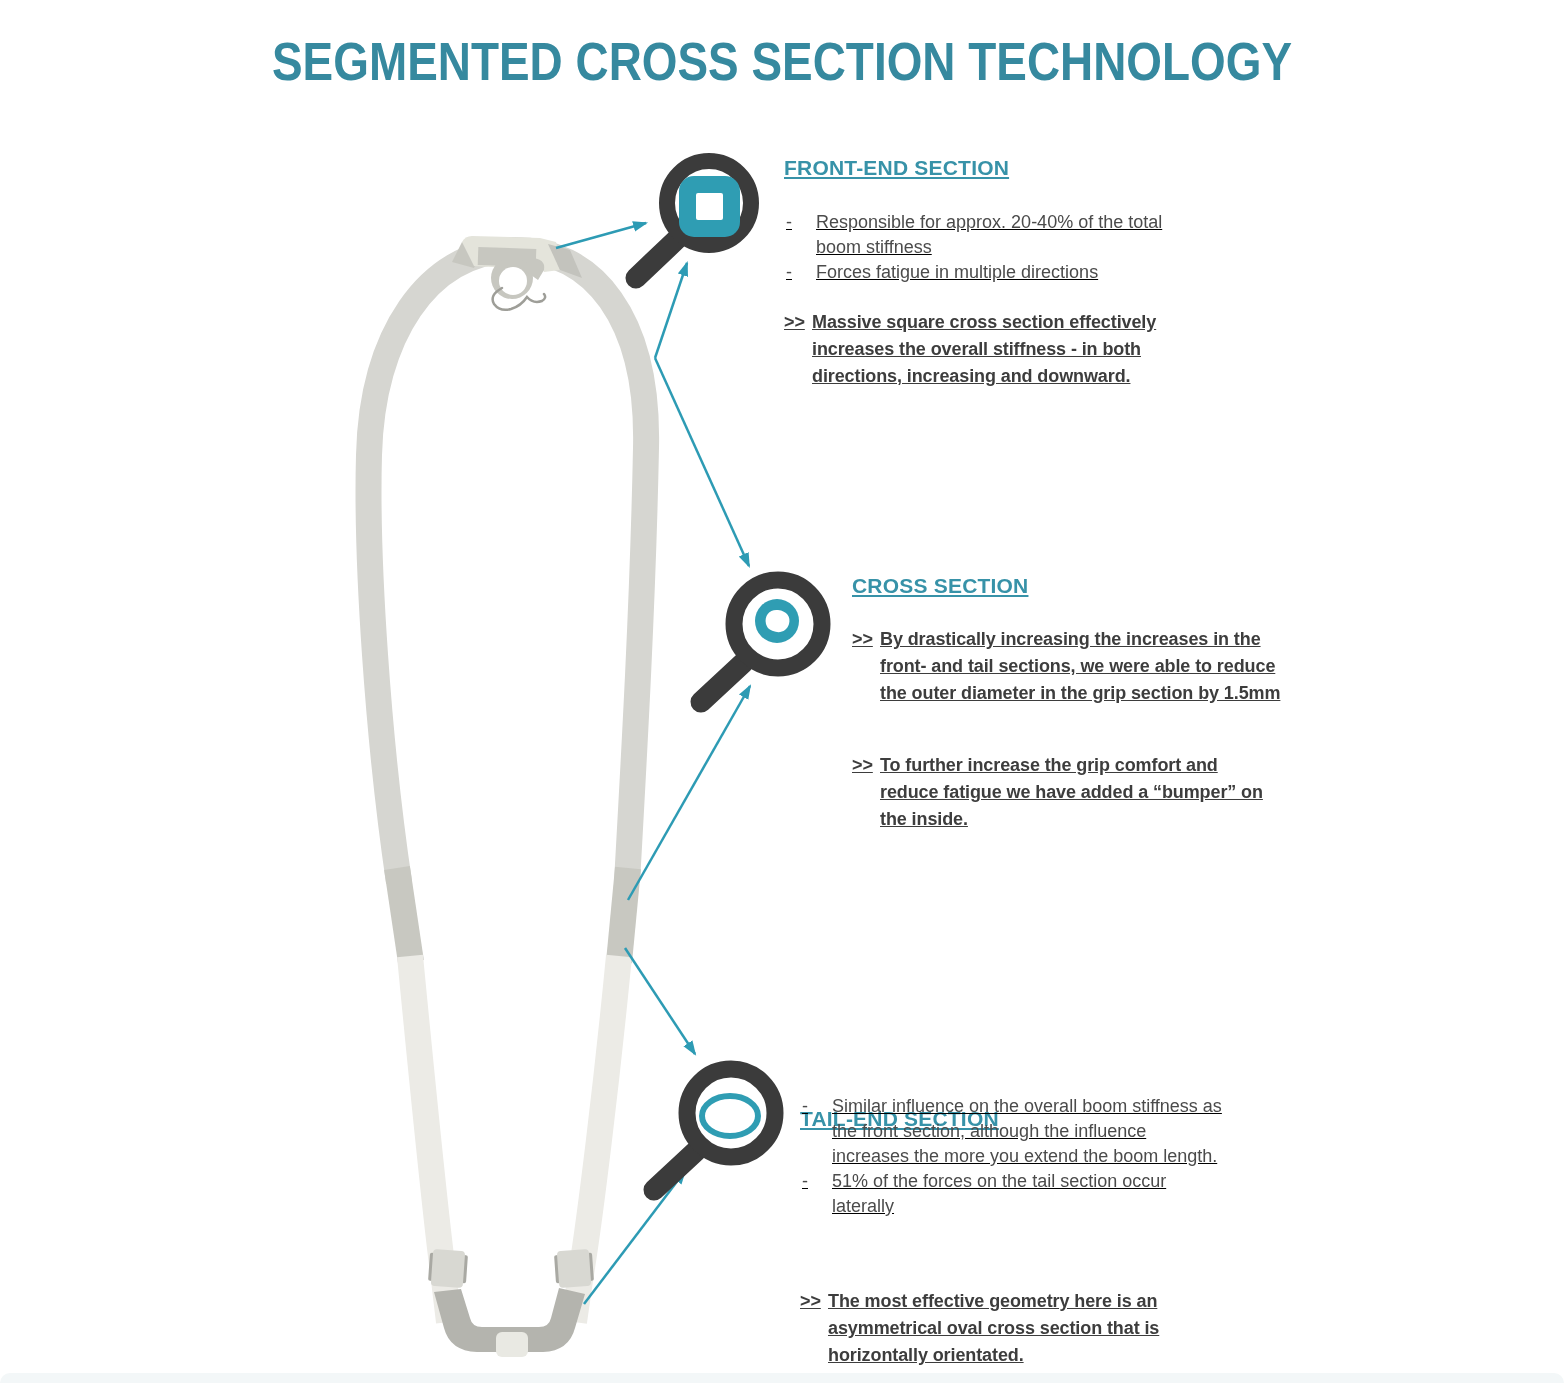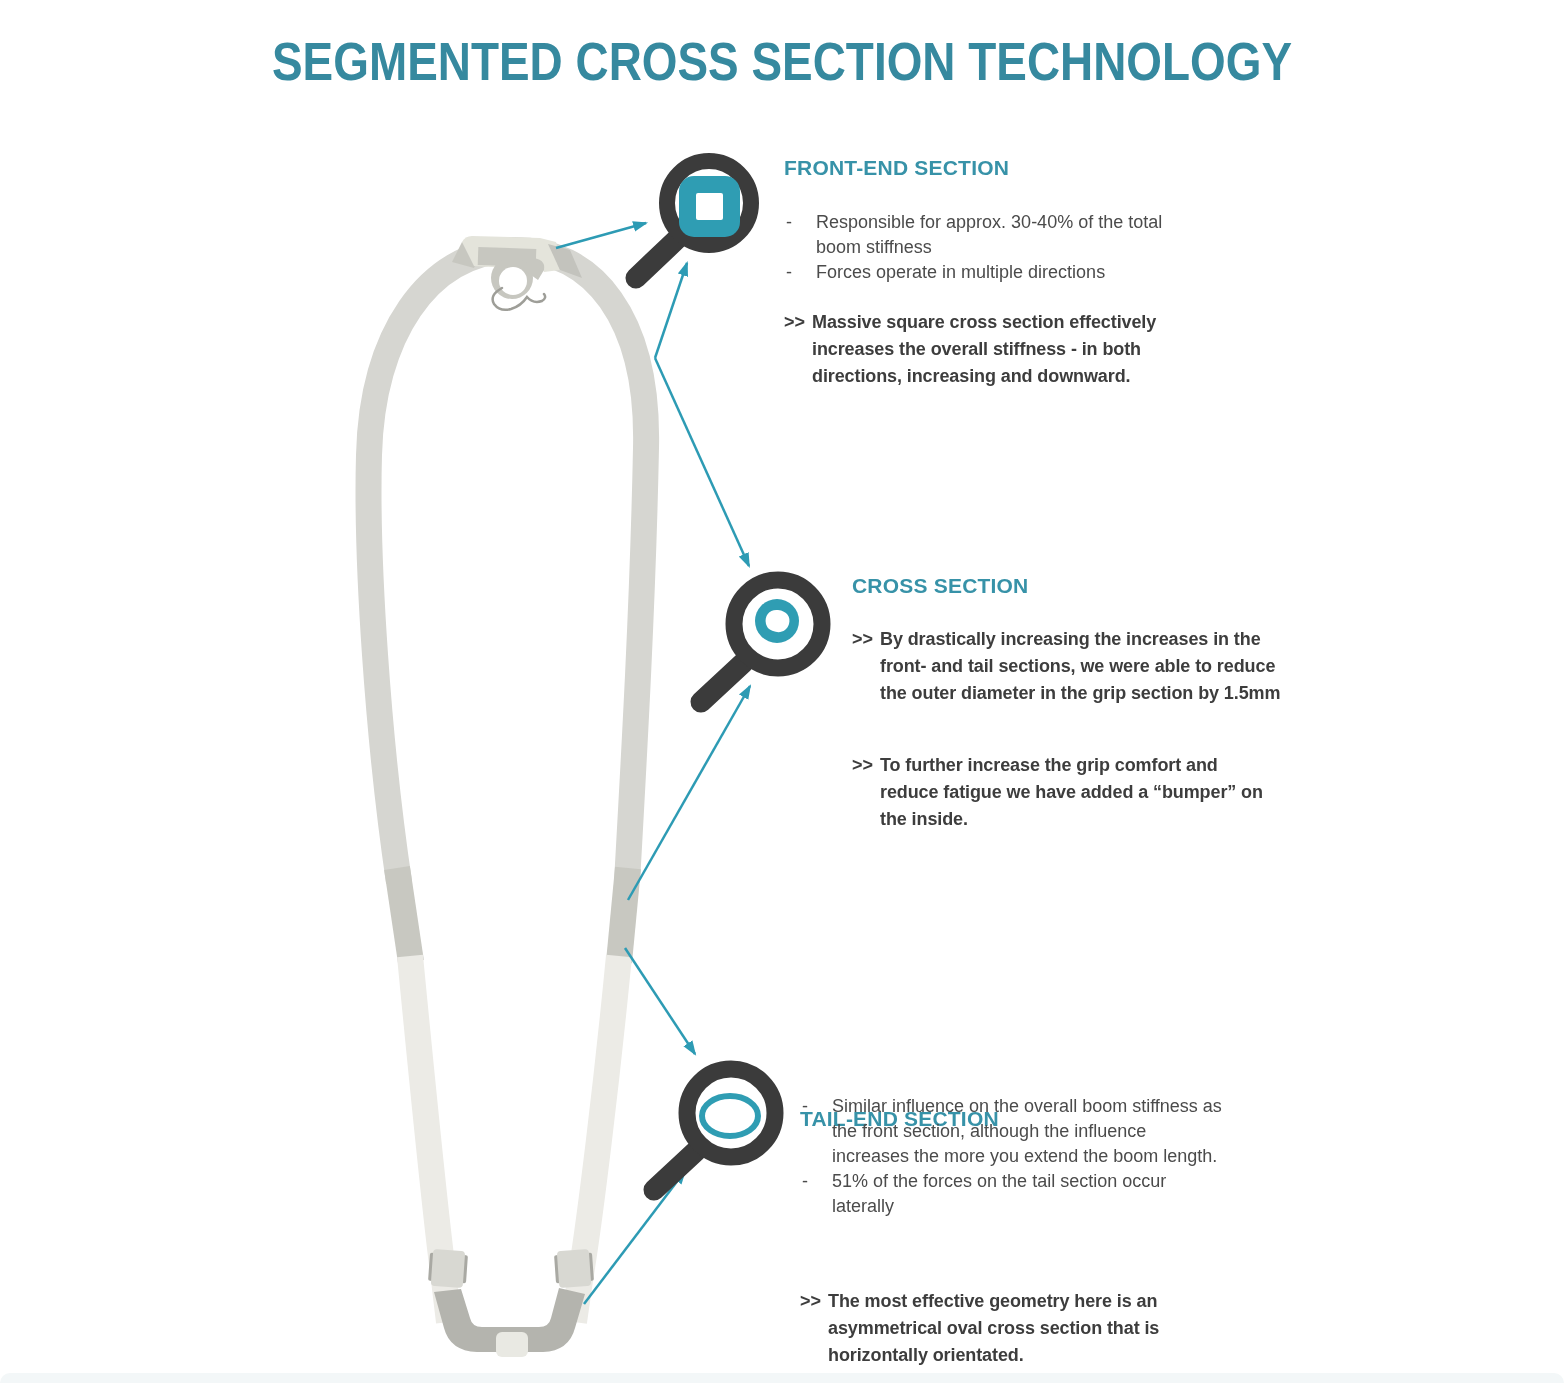--- a/index.html
+++ b/index.html
@@ -11,21 +11,21 @@
     overflow:hidden;
   }
   .page-title{
     position:absolute;left:0;right:0;top:30px;
     margin:0;text-align:center;
     font-size:54px;font-weight:bold;color:#36899F;
     letter-spacing:0px;white-space:nowrap;
   }
   .page-title .squeeze{display:inline-block;transform:scaleX(0.85);}
   .diagram-svg{position:absolute;left:0;top:0;}
-  .txt-block{position:absolute;}
+  .txt-block{position:absolute;text-decoration:underline;}
   .sec-heading{
     margin:0;font-size:21px;font-weight:bold;color:#3792A8;
     letter-spacing:0.2px;white-space:nowrap;
   }
   .bullets{display:block;}
   .bullet{
     display:grid;grid-template-columns:30px 1fr;
     font-size:18px;line-height:25px;color:#4B4B4B;
   }
   .bullet .marker{color:#4B4B4B;}
@@ -124,25 +124,25 @@
       <circle cx="731" cy="1113" r="44" fill="#FFFFFF" stroke="#3B3B3B" stroke-width="17"></circle>
       <ellipse cx="730" cy="1116" rx="28" ry="20" fill="none" stroke="#2F9DB3" stroke-width="6"></ellipse>
     </g>
   </svg>
 
   <h2 class="sec-heading txt-block" style="left:784px;top:156px;">FRONT-END SECTION</h2>
 
   <div class="bullets txt-block" style="left:786px;top:210px;width:424px;">
     <div class="bullet">
       <span class="marker">-</span>
-      <span>Responsible for approx. 30-40% of the total boom stiffness</span>
+      <span>Responsible for approx. 20-40% of the total boom stiffness</span>
     </div>
     <div class="bullet">
       <span class="marker">-</span>
-      <span>Forces operate in multiple directions</span>
+      <span>Forces fatigue in multiple directions</span>
     </div>
   </div>
 
   <div class="callout txt-block" style="left:784px;top:309px;width:416px;">
     <span class="prefix">&gt;&gt;</span>
     <span>Massive square cross section effectively increases the overall stiffness - in both directions, increasing and downward.</span>
   </div>
 
   <h2 class="sec-heading txt-block" style="left:852px;top:574px;">CROSS SECTION</h2>
 

